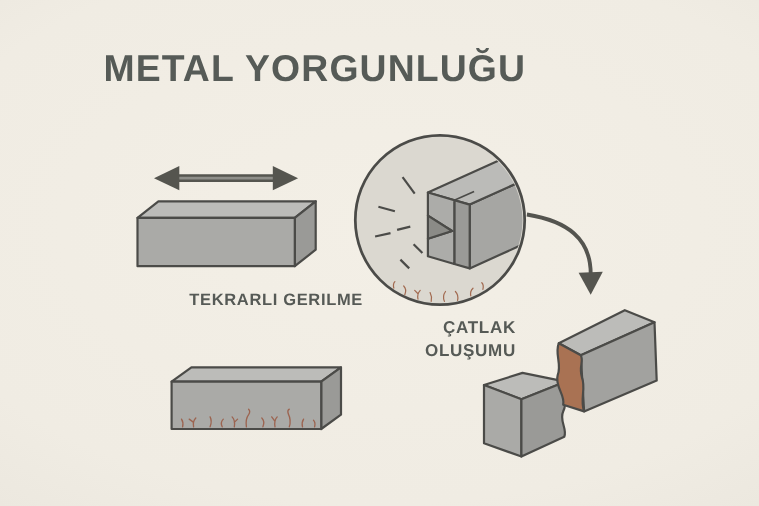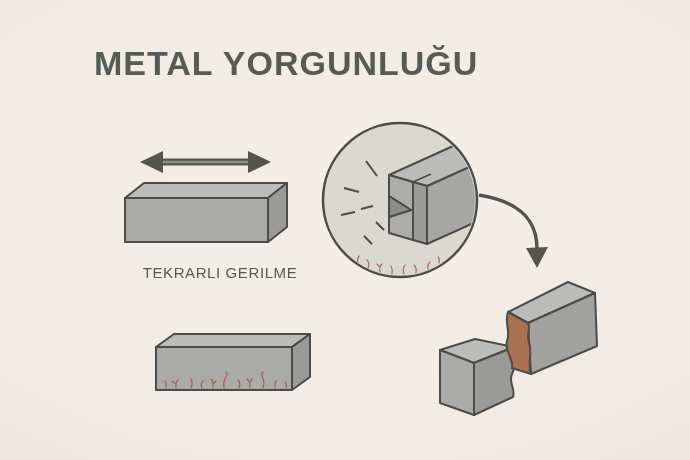--- a/index.html
+++ b/index.html
@@ -8,21 +8,21 @@
     position:relative;width:690px;height:460px;
     background:radial-gradient(120% 105% at 50% 45%, #F3EFE6 0%, #F0ECE3 52%, #E3DFD6 100%);
   }
   .title{
     position:absolute;left:62px;top:44px;
     font-size:34px;font-weight:bold;letter-spacing:1px;color:#565B57;
     white-space:nowrap;
     margin-left:32px;
   }
   .label{
-    position:absolute;font-weight:normal;color:#565A56;text-align:center;
+    position:absolute;font-weight:bold;color:#565A56;text-align:right;
     letter-spacing:0.6px;white-space:nowrap;
   }
   .label-repeated{left:110px;top:264px;width:220px;font-size:15px;}
   .label-crack{left:329px;top:288px;width:140px;font-size:15.5px;line-height:21px;}
   .label-crack span{display:block;}
   .label-fracture{left:474px;top:411px;width:140px;font-size:17px;}
   svg{position:absolute;left:0;top:0;}
   .ol{stroke:#4B4B48;stroke-width:2;stroke-linejoin:round;}
   .f-top{fill:#BCBCB9;}
   .f-front{fill:#AAAAA7;}
@@ -134,16 +134,18 @@
         <path class="ol f-top" d="M508,312 L568,282 L595,293 L528,323 Z"></path>
         <path class="ol f-side" d="M528,323 L595,293 L597,346 L531,374 Z" style="fill:#A2A29F;"></path>
         <path class="ol fracture" d="M508,312 C504,322 511,331 507,341 C504,351 514,359 512,368 L531,374 C527,363 533,353 529,343 C526,333 531,329 528,323 Z"></path>
       </g>
     </g>
   </svg>
 
   <div class="label label-repeated">TEKRARLI GERILME</div>
 
   <div class="label label-crack">
+    <span>ÇATLAK</span>
+    <span>OLUŞUMU</span>
   </div>
 
 
 </div>
 
 </body></html>

